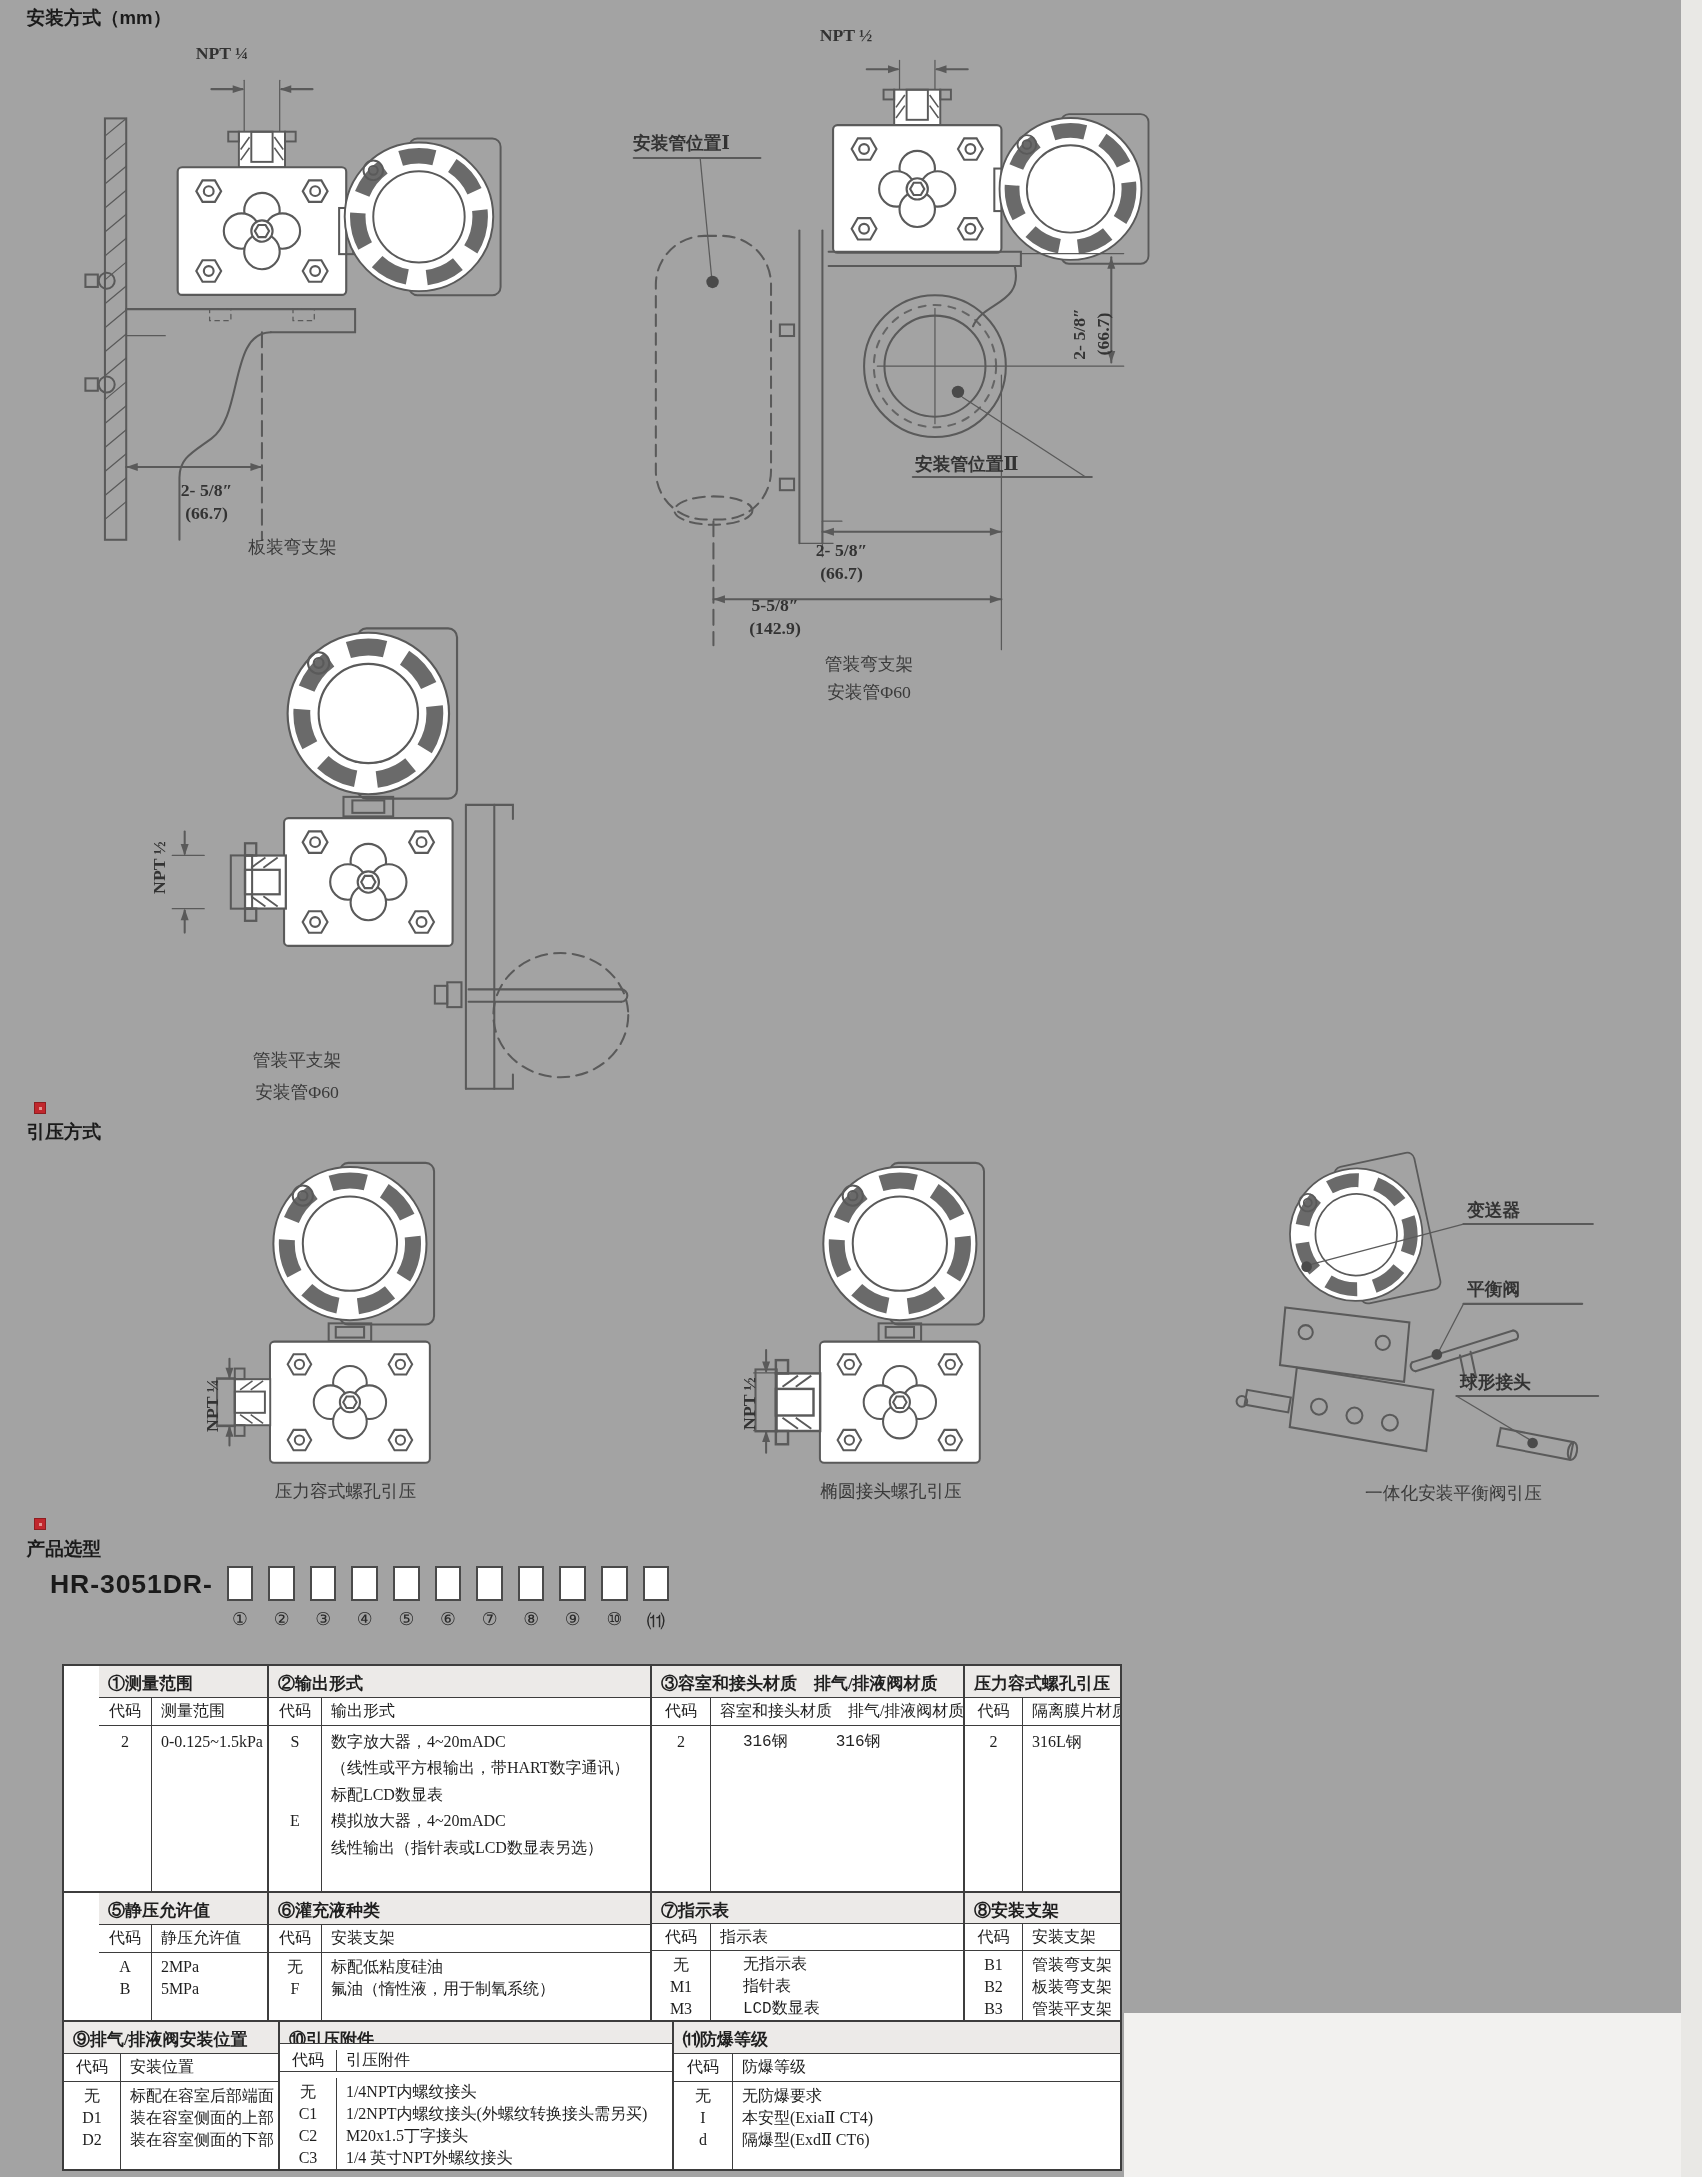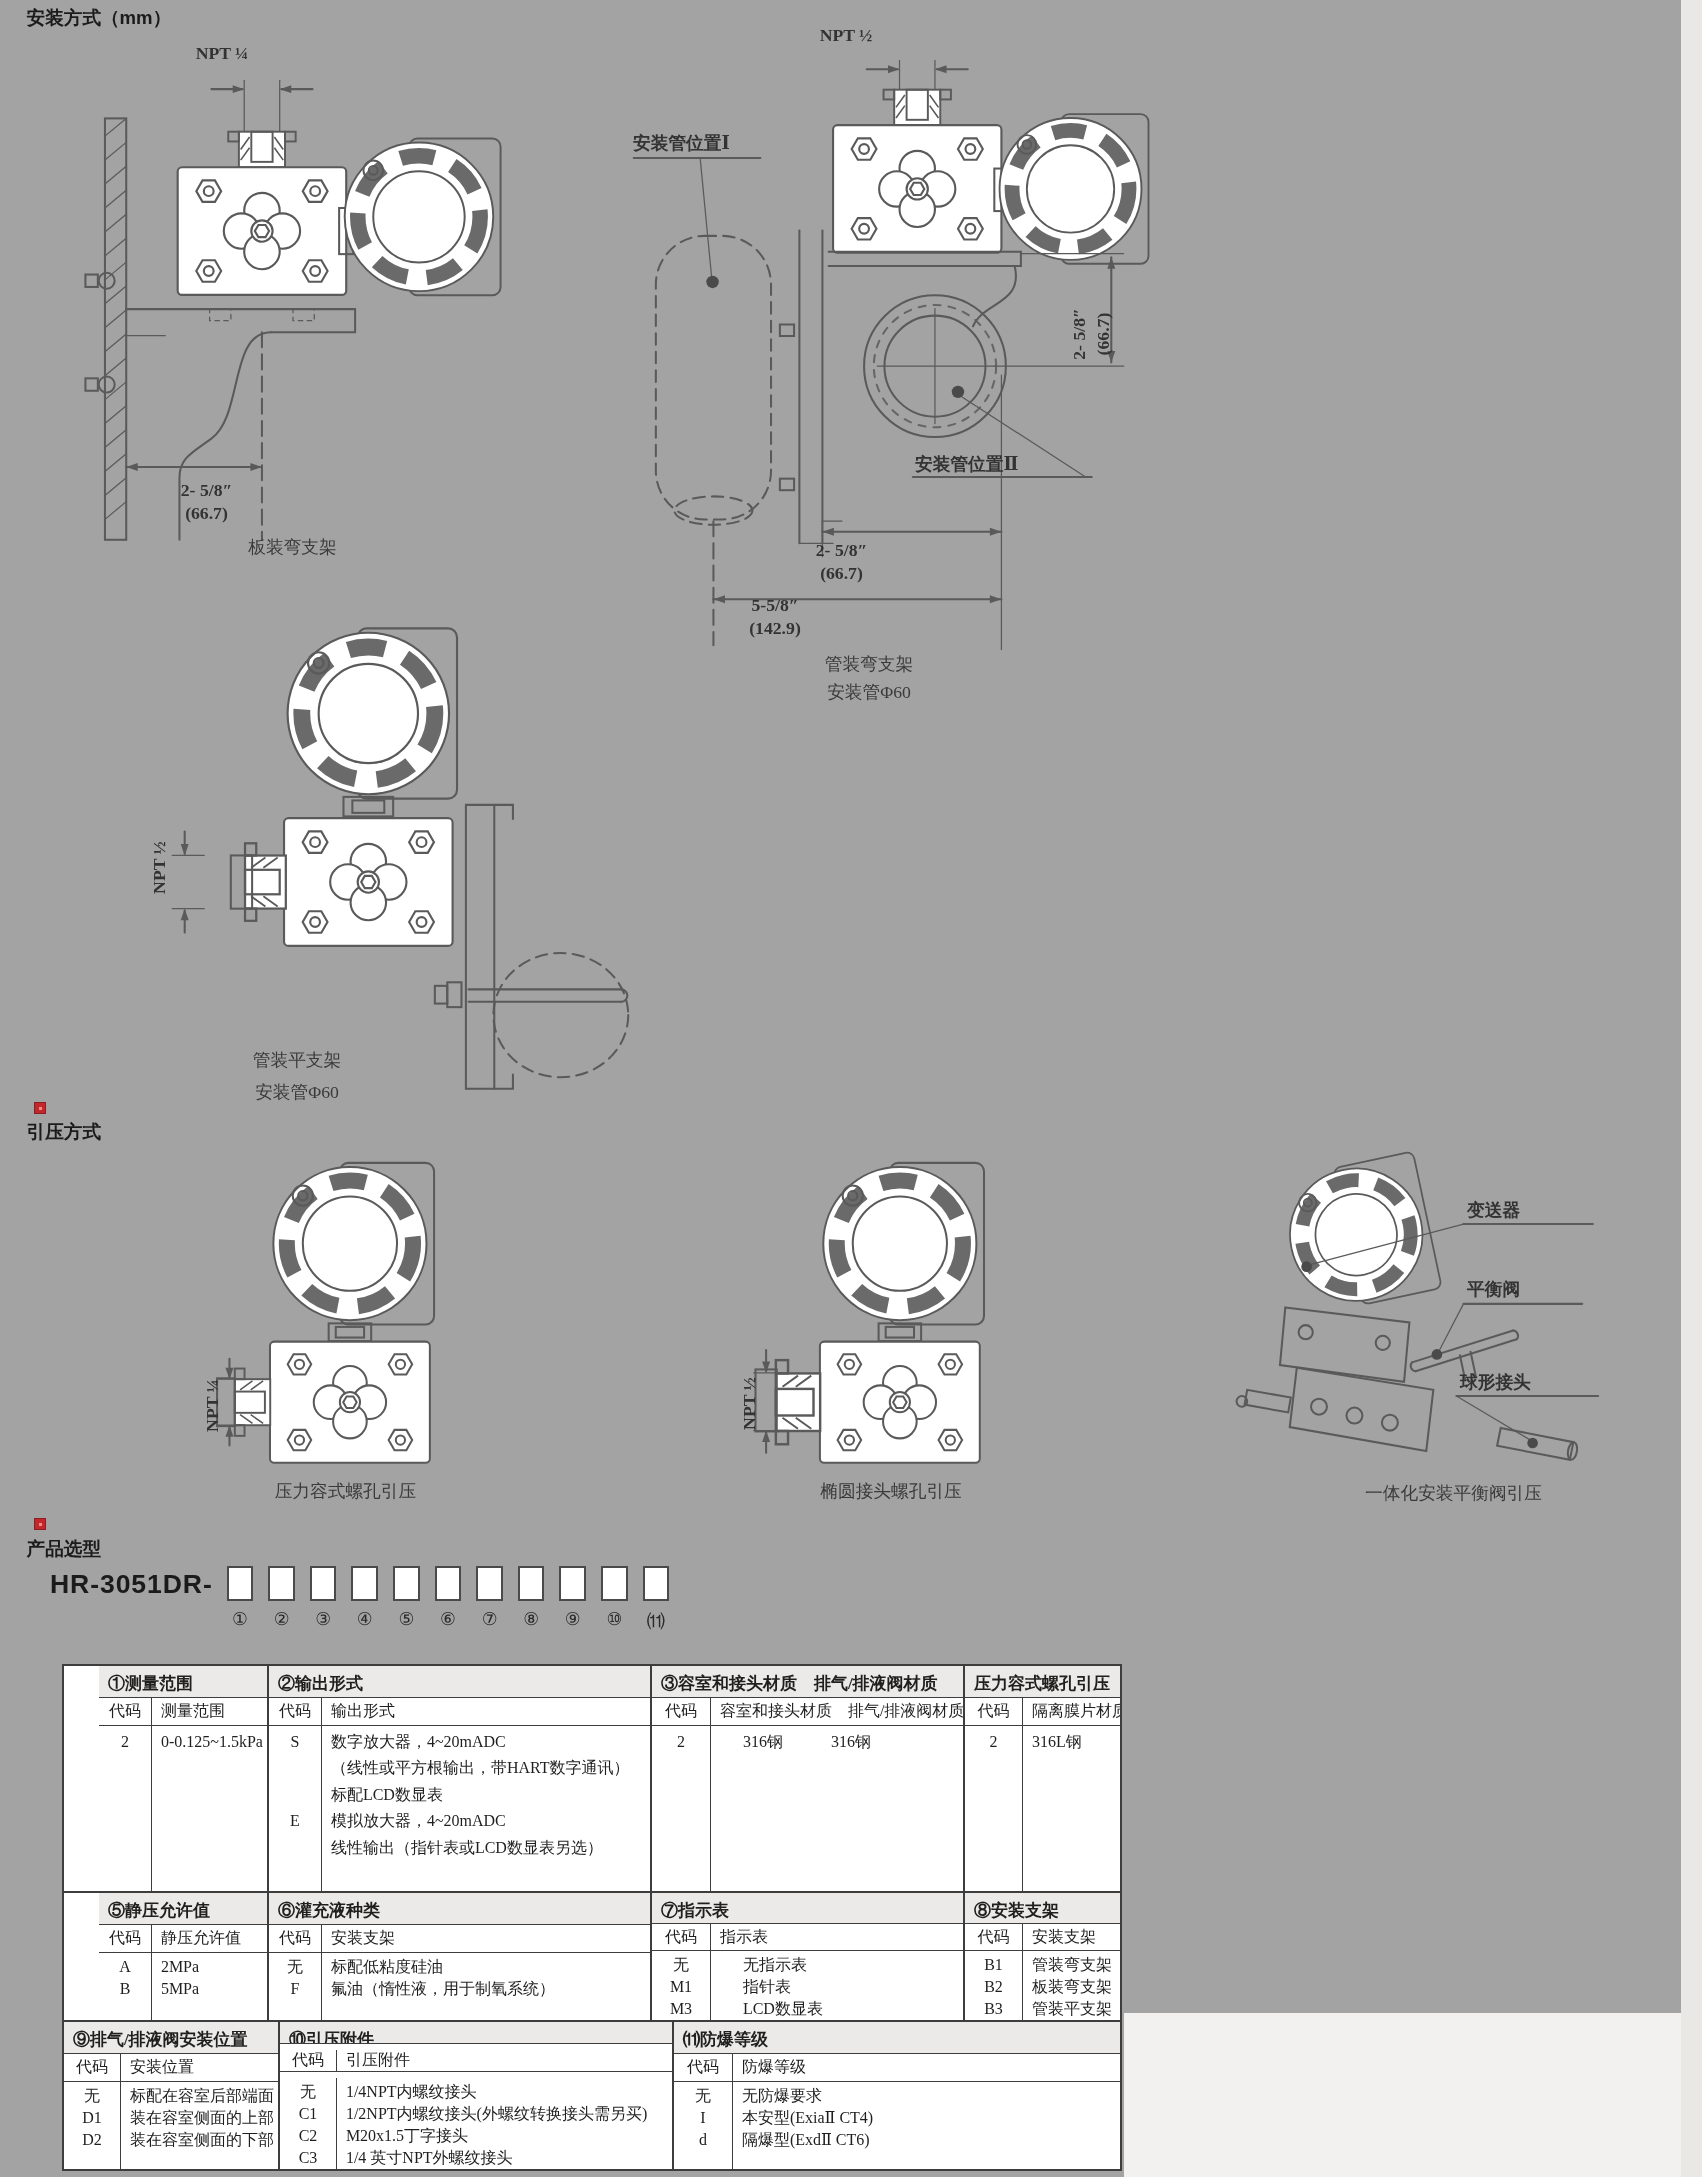--- a/index.html
+++ b/index.html
@@ -55,21 +55,21 @@
   .ch.code{justify-content:center;border-right:1.3px solid #3d3d3d;}
   .ch.val{flex:1;padding-left:8.9px;white-space:nowrap;overflow:hidden;}
   .sec-data{flex:1;display:flex;}
   .dcol{padding-top:2.7px;box-sizing:border-box;}
   .dcol.code{text-align:center;border-right:1.3px solid #3d3d3d;}
   .dcol.val{flex:1;padding-left:8.9px;overflow:hidden;}
   .w60{width:53px;} .w64{width:57px;} .w65{width:58px;} .w66{width:59px;}
   .ln{font-size:16px;white-space:nowrap;height:26.6px;line-height:26.6px;}
   .band2 .ln{height:22px;line-height:22px;}
   .band3 .ln{height:22px;line-height:22px;}
-  .b12s3 .dcol.val .ln{padding-left:23px;}
+  .b12s3 .dcol.val .ln{padding-left:23px;font-family:Liberation Mono, monospace;}
 </style>
 </head>
 <body>
 
 <svg width="0" height="0" style="position:absolute" aria-hidden="true">
   <defs>
     <g id="tx-head" stroke="#5a5a5a" stroke-width="2.4" fill="none">
       <rect x="-12" y="-96" width="112" height="192" rx="10"></rect>
       <circle cx="0" cy="0" r="91" fill="#fff"></circle>
       <circle cx="0" cy="0" r="75" stroke-width="19" stroke-dasharray="42 24" opacity="0.9"></circle>

